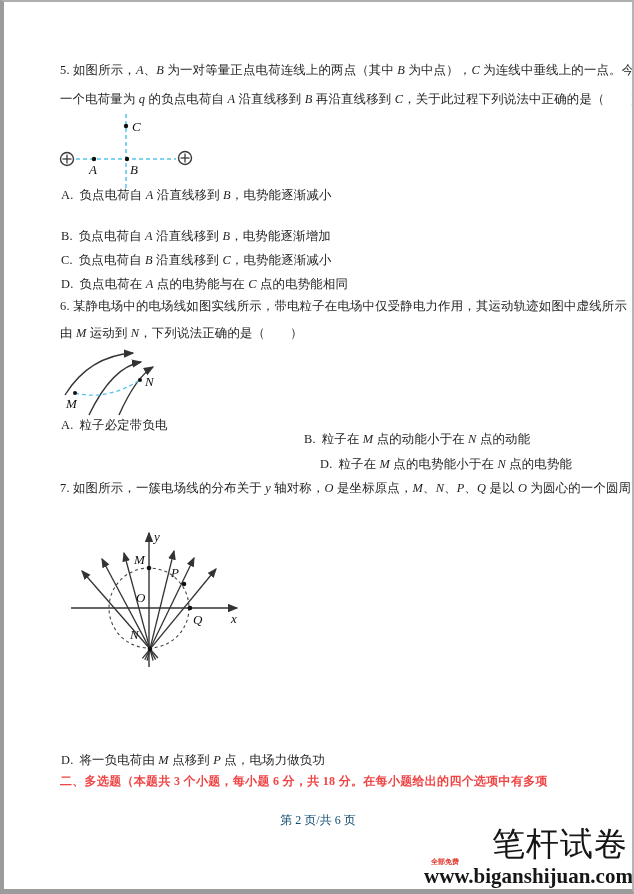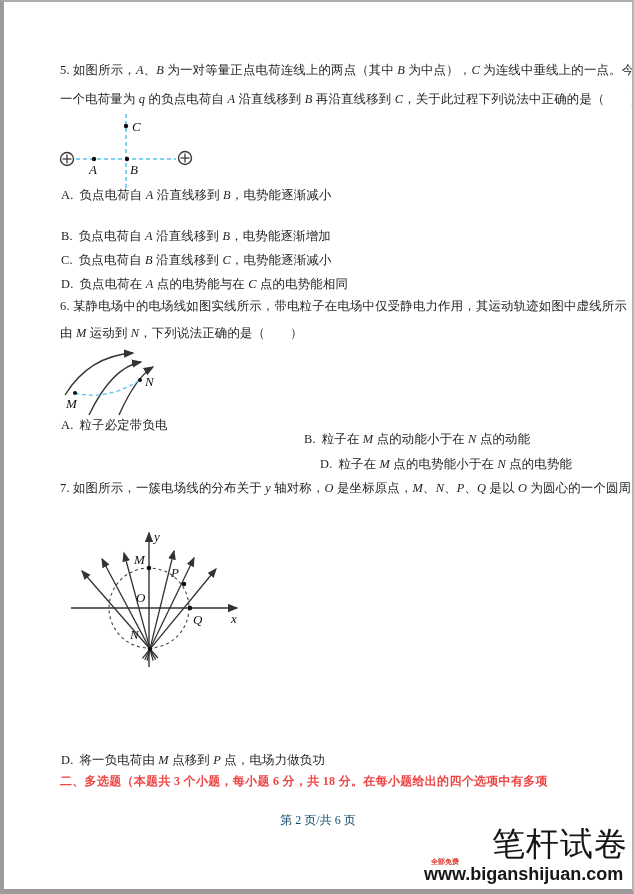--- a/index.html
+++ b/index.html
@@ -14,22 +14,22 @@
   .tline{position:absolute;white-space:nowrap;font-size:12.4px;line-height:15px;letter-spacing:0.2px;}
   .opt{position:absolute;white-space:nowrap;font-size:12.4px;line-height:15px;letter-spacing:0.2px;}
   .opt .lab{display:inline-block;margin-right:6px;}
   .tline i,.opt i{font-family:"Liberation Serif","DejaVu Serif",serif;font-style:italic;}
   .heading{position:absolute;left:56px;top:771px;font-weight:bold;font-size:12px;white-space:nowrap;letter-spacing:0.3px;color:#ef4444;}
   .footer{position:absolute;left:0;right:0;top:810px;text-align:center;font-size:12px;color:#0c4a6e;}
   .fig{position:absolute;}
   .svgtext{font-family:"Liberation Serif","DejaVu Serif",serif;font-style:italic;font-size:13px;fill:#111;}
   .wm-brand{position:absolute;left:452px;top:824px;font-family:"Liberation Sans","DejaVu Sans",sans-serif;
     font-weight:400;font-size:33px;line-height:36px;color:#161616;letter-spacing:1px;margin-left:36px;}
-  .wm-url{position:absolute;left:420px;top:862px;font-family:Liberation Sans, sans-serif;
-    font-weight:700;font-size:18px;color:#161616;letter-spacing:0;}
+  .wm-url{position:absolute;left:420px;top:862px;font-family:Liberation Serif, serif;
+    font-weight:700;font-size:21px;color:#161616;letter-spacing:0;}
   .wm-free{position:absolute;left:427px;top:855px;font-family:"Liberation Sans","DejaVu Sans",sans-serif;
     font-weight:700;font-size:7px;color:#e0372c;}
 </style>
 </head>
 <body>
 
 <div id="page">
 
   <div class="tline" style="left:56px;top:61px">5. 如图所示，<i>A</i>、<i>B</i> 为一对等量正点电荷连线上的两点（其中 <i>B</i> 为中点），<i>C</i> 为连线中垂线上的一点。今将</div>
   <div class="tline" style="left:56px;top:90px">一个电荷量为 <i>q</i> 的负点电荷自 <i>A</i> 沿直线移到 <i>B</i> 再沿直线移到 <i>C</i>，关于此过程下列说法中正确的是（　　）</div>

